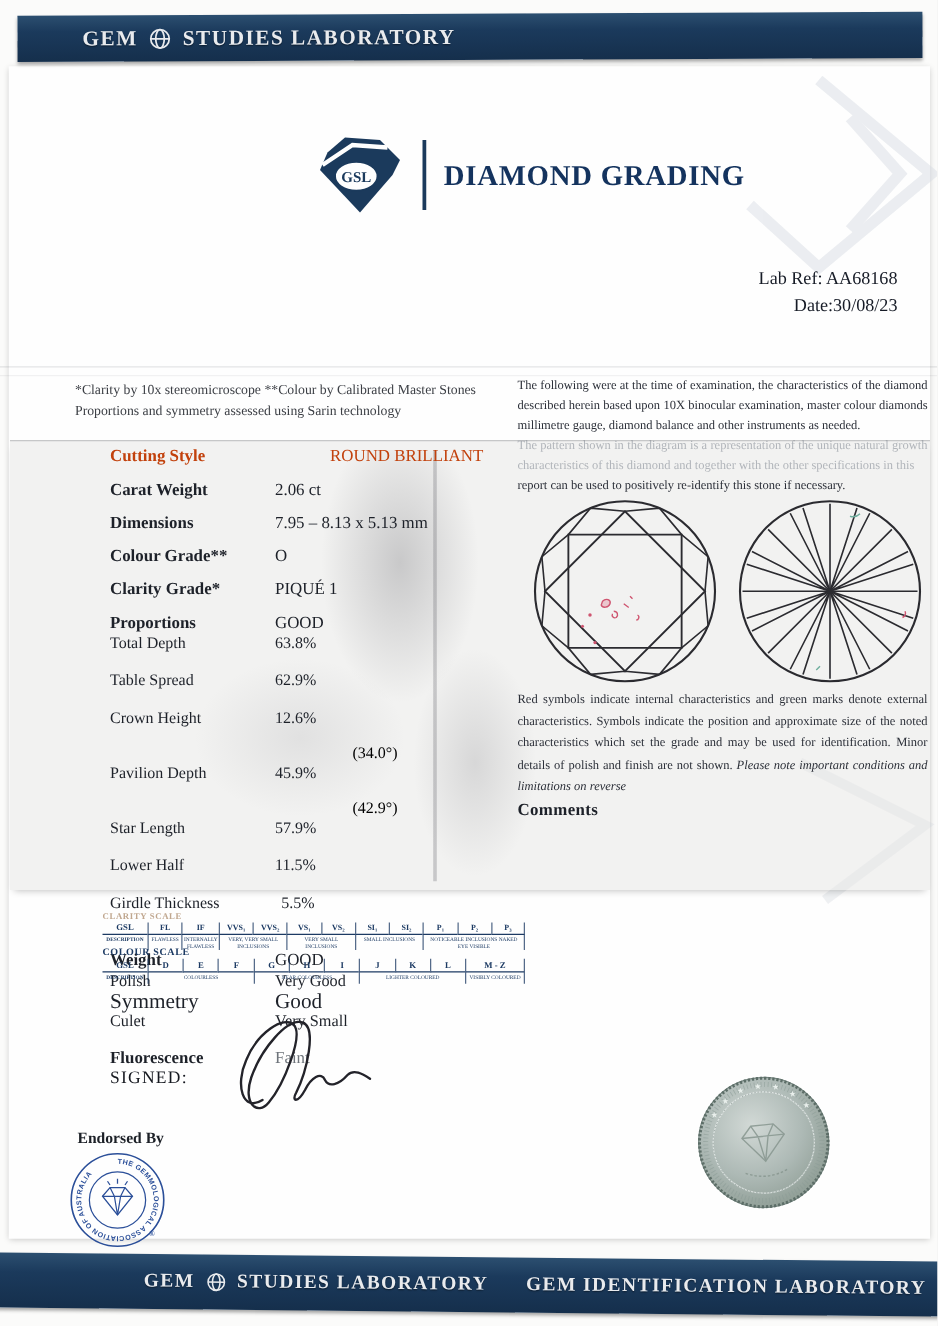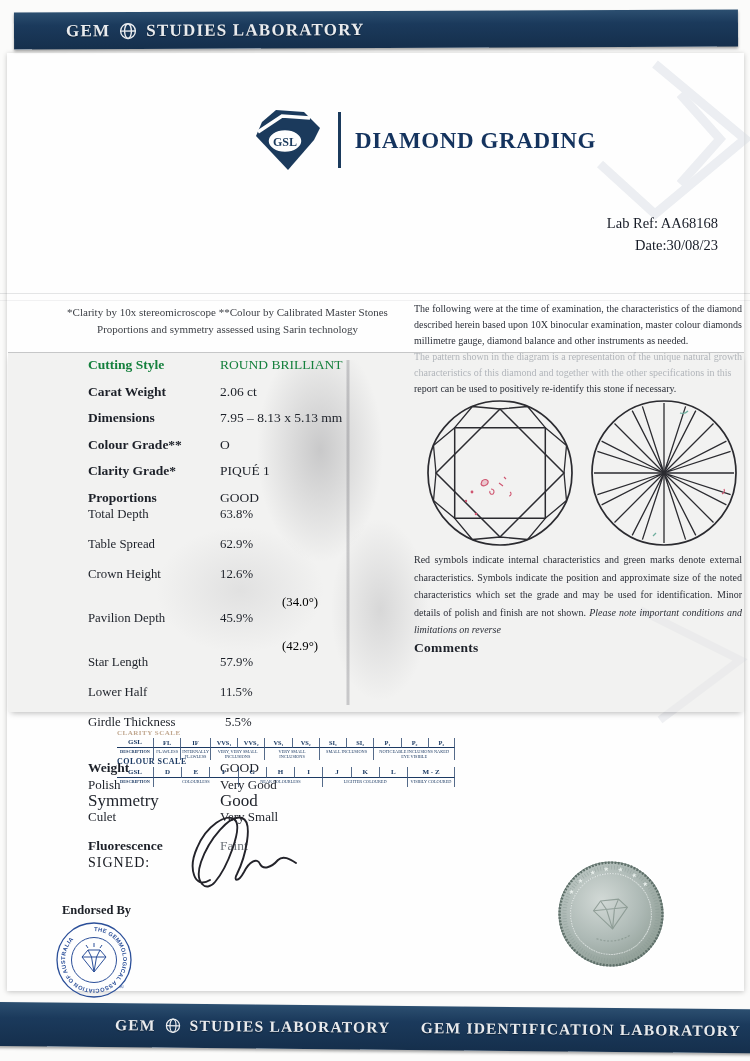--- a/index.html
+++ b/index.html
@@ -27,45 +27,45 @@
   }
   .corner-watermark { position:absolute; opacity:.55; pointer-events:none; }
 
   
   #logo-block { position:absolute; left:248px; top:106px; display:flex; align-items:center; }
   #logo-sep { width:3px; height:56px; background:#1b3a5c; margin:0 14px 0 10px; }
   .title-line { font-size:23px; font-weight:bold; color:#14335e; letter-spacing:.6px; line-height:27px; }
   #ref-block { position:absolute; left:500px; top:212px; width:218px; text-align:right; font-size:14.5px; color:#161b26; line-height:22px; }
 
   
-  #method-note { position:absolute; left:60px; top:304px; width:335px; font-size:11px; color:#3c3f45; line-height:17px; text-align:center; }
+  #method-note { position:absolute; left:60px; top:304px; width:335px; font-size:11px; color:#3c3f45; line-height:17px; }
   .para { font-size:10px; line-height:1.6; text-align:justify; color:#2b2f38; }
   #exam-text { position:absolute; left:414px; top:301px; width:328px; }
   #exam-text .faded { color:rgba(85,95,110,.42); }
   #symbols-text { position:absolute; left:414px; top:551px; width:328px; }
   #comments-label { position:absolute; left:414px; top:640px; font-size:13.5px; font-weight:bold; color:#1d2129; letter-spacing:.3px; }
 
   
   #data-panel { position:absolute; left:88px; top:358px; width:318px; color:#1d2129; }
   .drow { display:flex; line-height:14px; margin-bottom:12.5px; font-size:13.5px; }
   .drow .dlabel { width:132px; font-weight:bold; flex:none; }
   .drow .dvalue { flex:1; }
-  .drow.faded { color:#15803d; }
+  .drow.faded { color:#c2410c;gap:44px; }
   .sub-rows .drow { margin-bottom:2.2px; font-size:12.8px; line-height:13.9px; }
   .sub-rows .dlabel { font-weight:normal; }
   .sub-rows .dvalue { flex:none; width:62px; }
   .sub-rows .dnote { color:#000000;margin-top:28px; }
   .sec-head { margin-top:9px; margin-bottom:3px; }
   .gap { height:12px; }
 
   
   #diagrams { position:absolute; left:420px; top:397px; display:flex; gap:6px; }
 
   
-  .scale { position:absolute; left:82px; width:338px; color:#1c3a63;margin-left:35px; }
+  .scale { position:absolute; left:82px; width:338px; color:#1c3a63; }
   #clarity-scale { top:729px; }
   #colour-scale { top:757px; }
   .scale-title { font-weight:bold; letter-spacing:.5px; }
   #clarity-scale .scale-title { font-size:7px; color:#c0a78f; }
   #colour-scale .scale-title { font-size:8px; color:#1c3a63; }
   .sgrid { display:grid; margin-top:1px; }
   #clarity-scale .sgrid { grid-template-columns:36px repeat(11,1fr); }
   #colour-scale .sgrid { grid-template-columns:36px repeat(9,1fr) 1.7fr; }
   .scell { text-align:center; border-left:1px solid rgba(28,58,99,.75); padding:0 1px; }
   .scell.first { border-left:none; }

